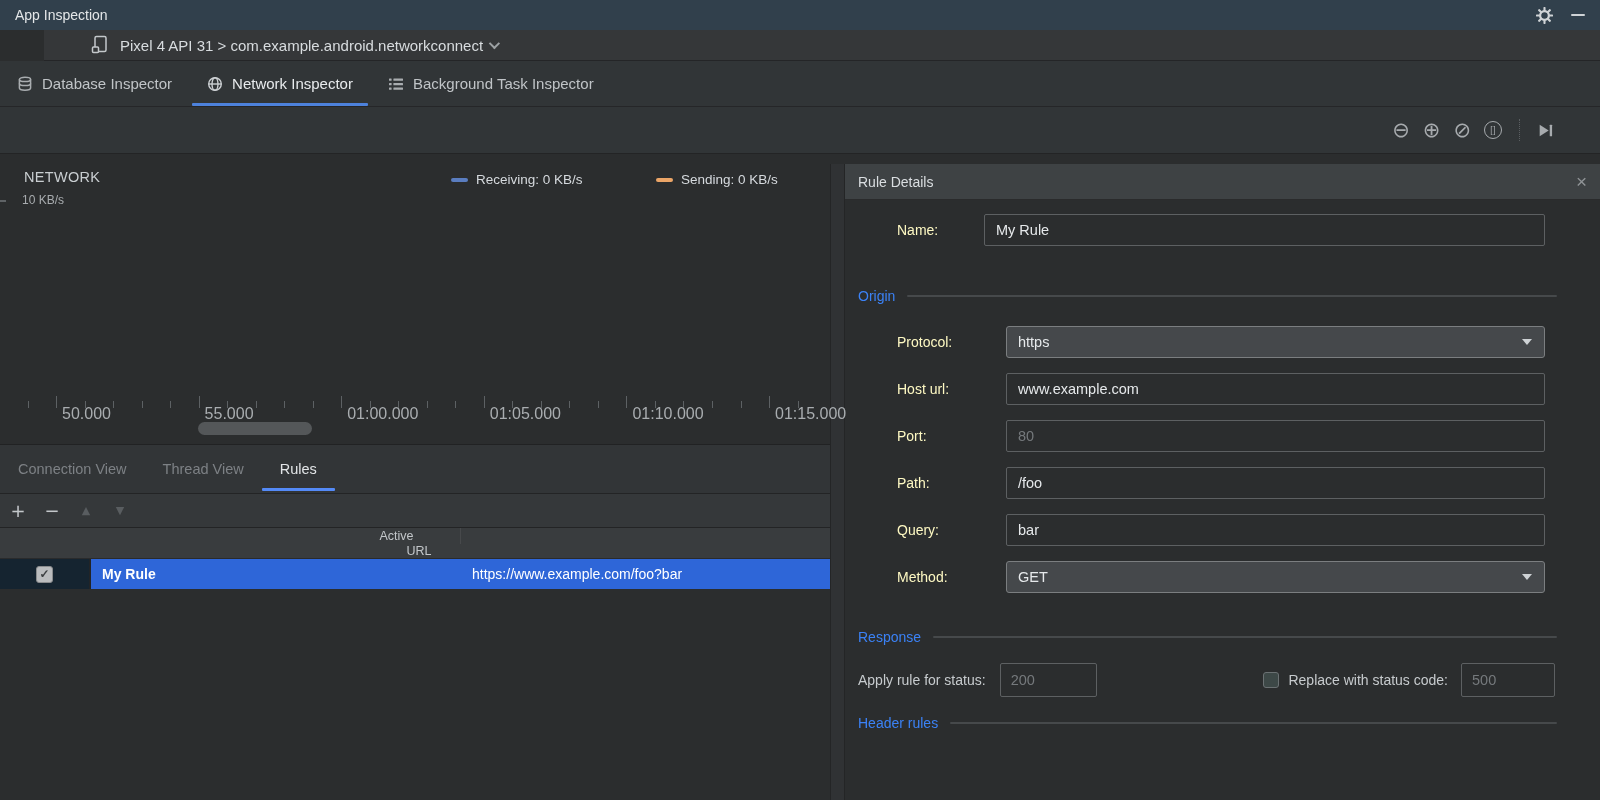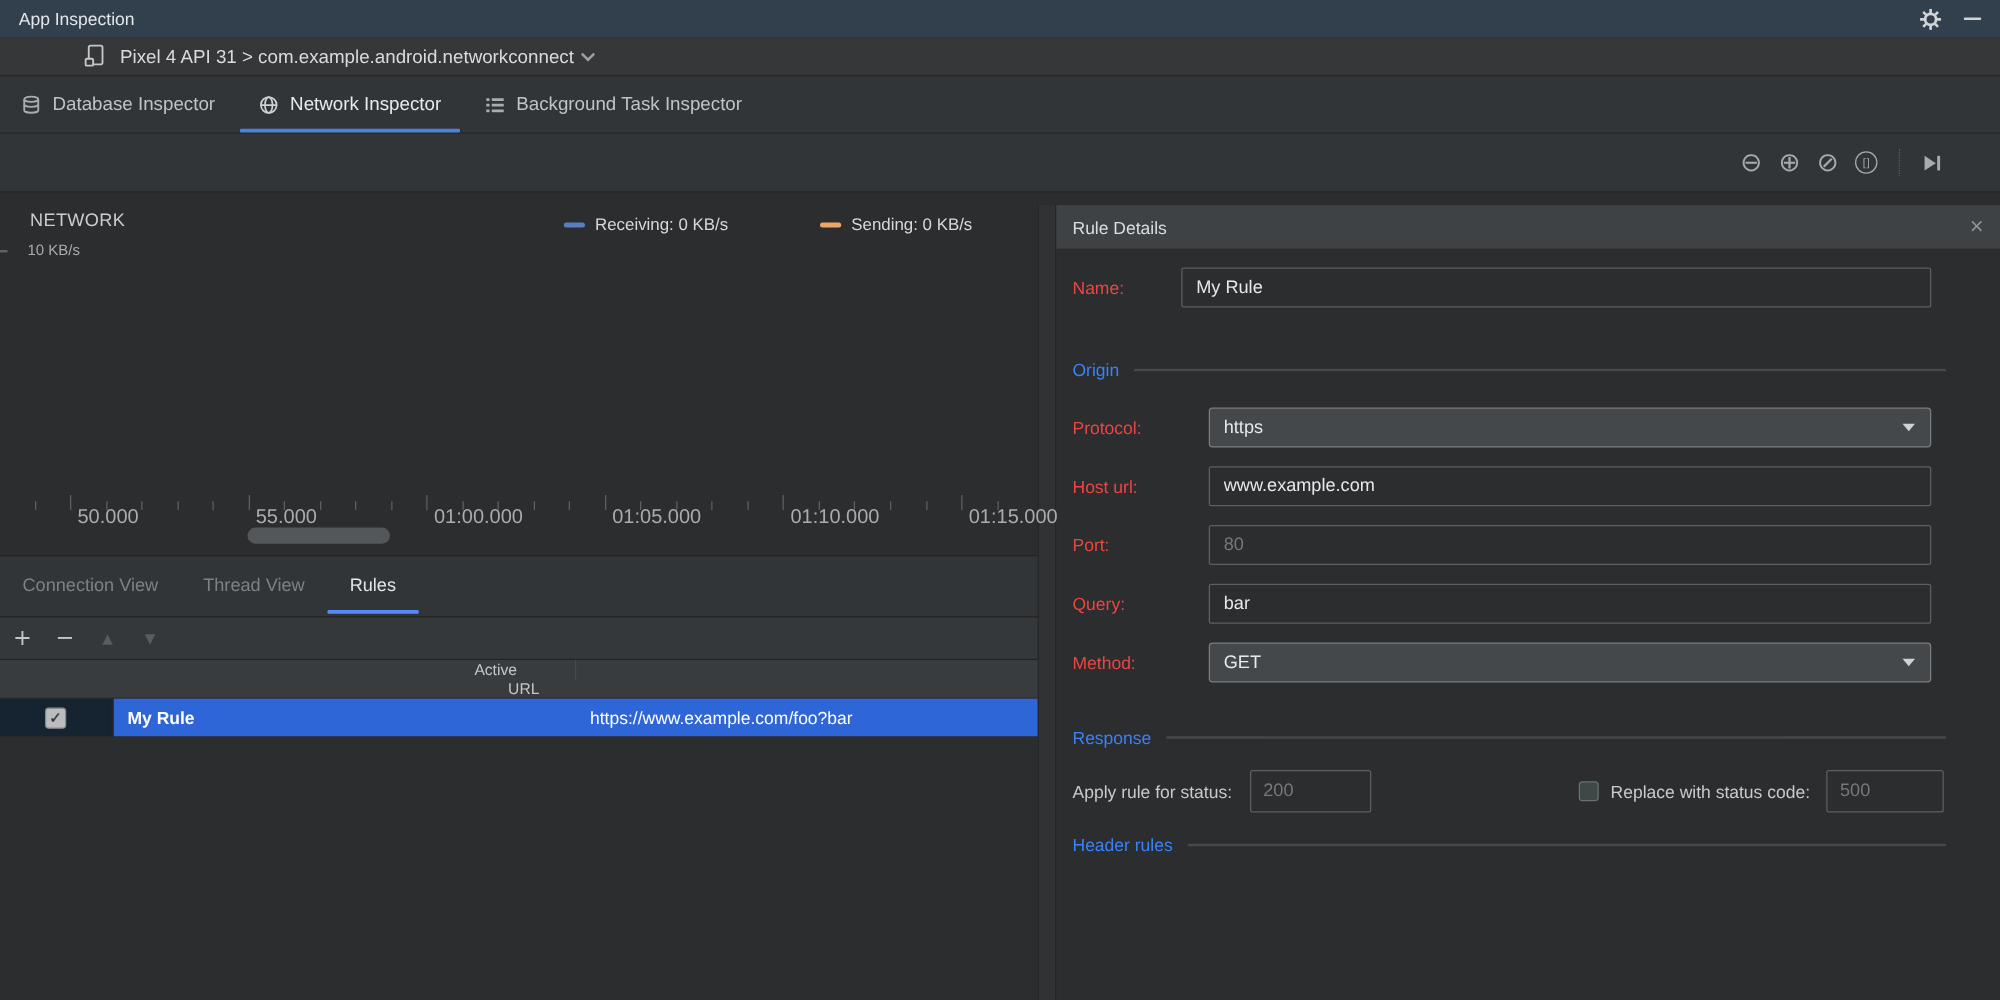--- a/index.html
+++ b/index.html
@@ -12,21 +12,21 @@
   }
   .app { position:absolute; inset:0; width:1600px; height:800px; }
 
   
   .titlebar { height:30px; background:#31404c; display:flex; align-items:center; padding:0 15px; }
   .titlebar-title { font-size:14px; color:#e4e7e9; }
   .titlebar-right { margin-left:auto; display:flex; align-items:center; gap:18px; }
   .minimize-bar { width:14px; height:2px; background:#cfd3d6; border-radius:1px; }
 
   
-  .devicebar { height:31px; background:#353739; border-bottom:1px solid #242527; display:flex; align-items:center; padding-left:67px; }
+  .devicebar { height:31px; background:#353739; border-bottom:1px solid #242527; display:flex; align-items:center; padding-left:47px;margin-left:44px; }
   .devicebar .selector { display:flex; align-items:center; gap:6px; cursor:default; }
   .devicebar .selector-text { font-size:15px; color:#d8dcdf; margin-left:4px; }
   .chev { width:8px; height:8px; border-right:2px solid #9da1a4; border-bottom:2px solid #9da1a4; transform:rotate(45deg) translateY(-2px); display:inline-block; }
 
   
   .inspector-tabs { height:46px; background:#313537; border-bottom:1px solid #252628; display:flex; align-items:stretch; padding-left:2px; }
   .itab { position:relative; display:flex; align-items:center; gap:9px; padding:0 15px; margin-right:5px; font-size:15px; color:#c0c4c7; cursor:default; }
   .itab.active { color:#e8ebed; }
   .itab.active::after { content:""; position:absolute; left:0; right:0; bottom:0; height:3px; background:#4d82dc; border-radius:1px; }
 
@@ -80,21 +80,21 @@
   .td-url { flex:1; background:#2e66d8; color:#ffffff; font-size:14px; display:flex; align-items:center; padding-left:8px; }
   .tbl-checkbox { width:17px; height:17px; background:#babcbe; border:1px solid #898b8d; border-radius:3px; display:flex; align-items:center; justify-content:center; font-size:12px; font-weight:bold; color:#3c3f41; cursor:default; }
 
   
   .rd-header { height:36px; background:#3e4244; border-bottom:1px solid #2a2b2c; display:flex; align-items:center; padding:0 13px; flex-shrink:0; }
   .rd-title { font-size:14px; color:#dadee1; }
   .rd-close { margin-left:auto; font-size:19px; color:#8f9396; line-height:1; cursor:default; }
   .rd-body { flex:1; padding:14px 0 0 13px; overflow:hidden; }
 
   .form-row { display:flex; align-items:center; padding-right:55px; margin-bottom:15px; }
-  .form-label { width:109px; flex-shrink:0; font-size:14px; color:#ef4444; }
+  .form-label { width:109px; flex-shrink:0; font-size:14px; color:#fef9c3;margin-left:39px; }
   .form-label.name-label { width:87px; }
   .text-input { flex:1; height:32px; background:transparent; border:1px solid #5d6062; border-radius:2px; color:#e6e9eb; font-size:14.5px; padding:0 11px; outline:none; font-family:"Liberation Sans", sans-serif; }
   .text-input::placeholder { color:#75797c; opacity:1; }
   .dropdown { flex:1; height:32px; background:#45484b; border:1px solid #7b7e80; border-radius:3px; display:flex; align-items:center; padding:0 11px; font-size:14.5px; color:#e6e9eb; position:relative; cursor:default; }
   .dd-caret { position:absolute; right:12px; top:12px; width:0; height:0; border-left:5px solid transparent; border-right:5px solid transparent; border-top:6px solid #ced2d5; }
 
   .section-row { display:flex; align-items:center; }
   .section-title { font-size:14px; color:#3b82f6; flex-shrink:0; }
   .section-divider { height:2px; background:#46494b; flex:1; margin-left:12px; margin-right:43px; border-radius:1px; }
   .sec-origin { margin-top:42px; margin-bottom:22px; }
@@ -325,20 +325,24 @@
         <div class="form-row">
           <span class="form-label">Host url:</span>
           <input class="text-input" type="text" value="www.example.com" style="">
         </div>
 
         <div class="form-row">
           <span class="form-label">Port:</span>
           <input class="text-input" type="text" placeholder="80" style="">
         </div>
 
+        <div class="form-row">
+          <span class="form-label">Path:</span>
+          <input class="text-input" type="text" value="/foo" style="">
+        </div>
 
         <div class="form-row">
           <span class="form-label">Query:</span>
           <input class="text-input" type="text" value="bar" style="">
         </div>
 
         <div class="form-row">
           <span class="form-label">Method:</span>
           <div class="dropdown">
             <span>GET</span>

